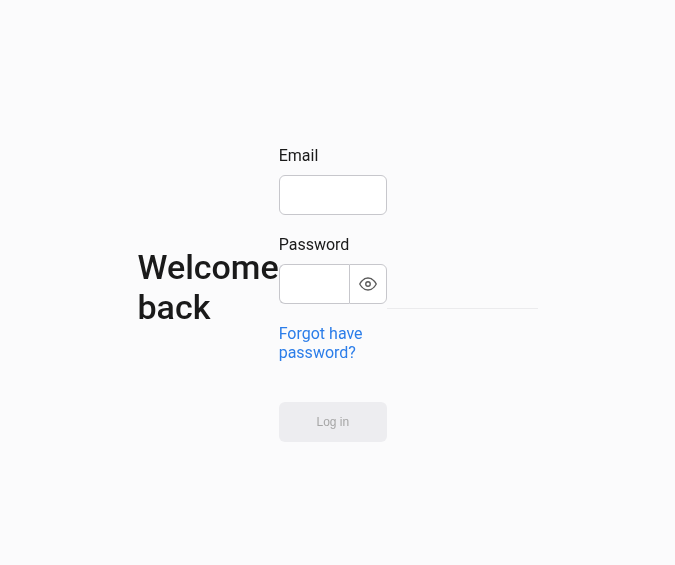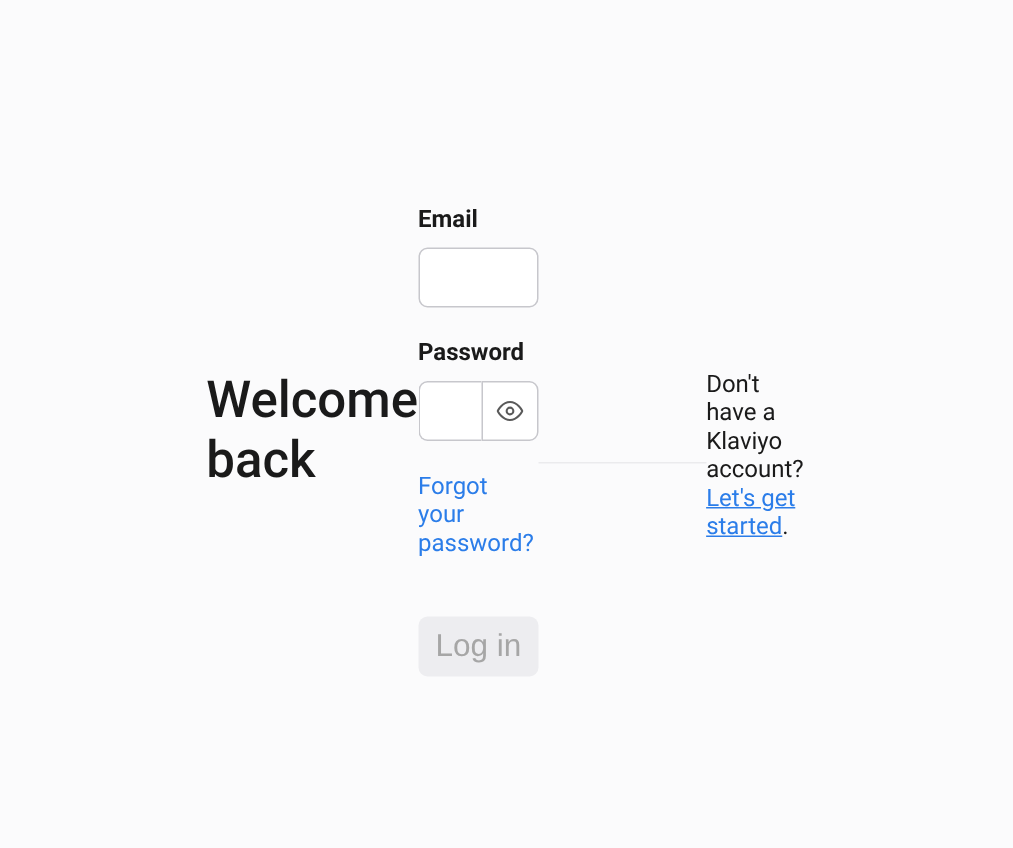--- a/index.html
+++ b/index.html
@@ -35,21 +35,21 @@
     }
     .field-group {
       display: flex;
       flex-direction: column;
       margin-bottom: 20px;
     }
     .label {
       font-size: 16px;
       color: #1a1a1a;
       margin-bottom: 10px;
-      font-weight: 700;
+      font-weight: 400;
     }
     .text-input {
       width: 100%;
       height: 40px;
       border: 1px solid #c7c7cc;
       border-radius: 6px;
       padding: 0 12px;
       font-size: 16px;
       background: #ffffff;
     }
@@ -81,21 +81,21 @@
       text-decoration: none;
       margin-bottom: 40px;
       cursor: pointer;
       display: inline-block;
       align-self: flex-start;
     }
     .btn {
       width: 100%;
       height: 40px;
       border-radius: 6px;
-      font-size: 21px;
+      font-size: 12px;
       cursor: pointer;
       display: flex;
       align-items: center;
       justify-content: center;
     }
     .btn-primary {
       background-color: #ededf0;
       border: none;
       color: #a6a6a6;
       margin-bottom: 18px;
@@ -140,23 +140,20 @@
         <input type="password" class="text-input" value="" style="">
         <button class="eye-button">
           <svg width="18" height="18" viewBox="0 0 24 24" fill="none" stroke="#5a5a5a" stroke-width="1.8" stroke-linecap="round" stroke-linejoin="round">
             <path d="M1 12s4-8 11-8 11 8 11 8-4 8-11 8-11-8-11-8z"></path>
             <circle cx="12" cy="12" r="3"></circle>
           </svg>
         </button>
       </div>
     </div>
 
-    <a class="forgot-link">Forgot your password?</a>
+    <a class="forgot-link">Forgot have password?</a>
 
     <button class="btn btn-primary">Log in</button>
   </div>
 
   <div class="divider"></div>
 
-  <p class="footer-text">
-    <span>Don't have a Klaviyo account? </span><a class="footer-link">Let's get started</a><span>.</span>
-  </p>
 </div>
 
 </body></html>

